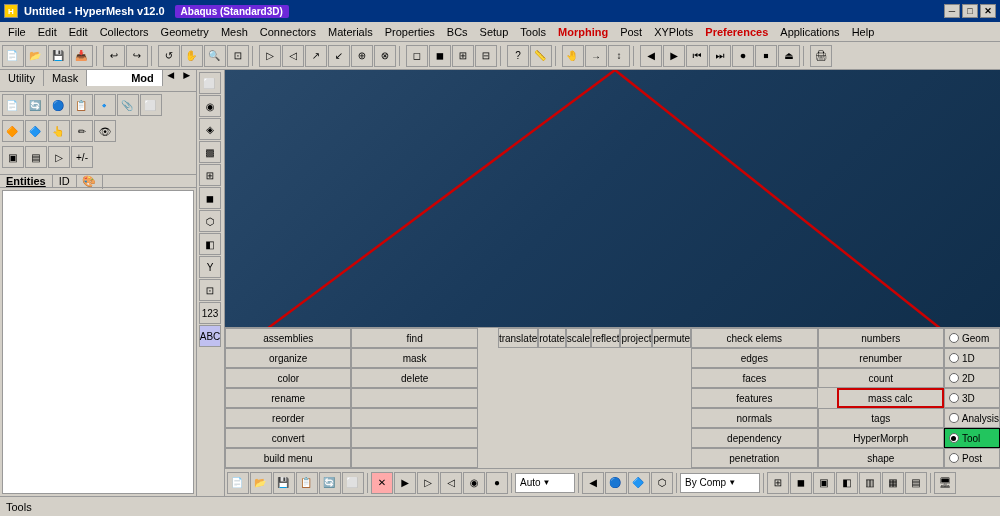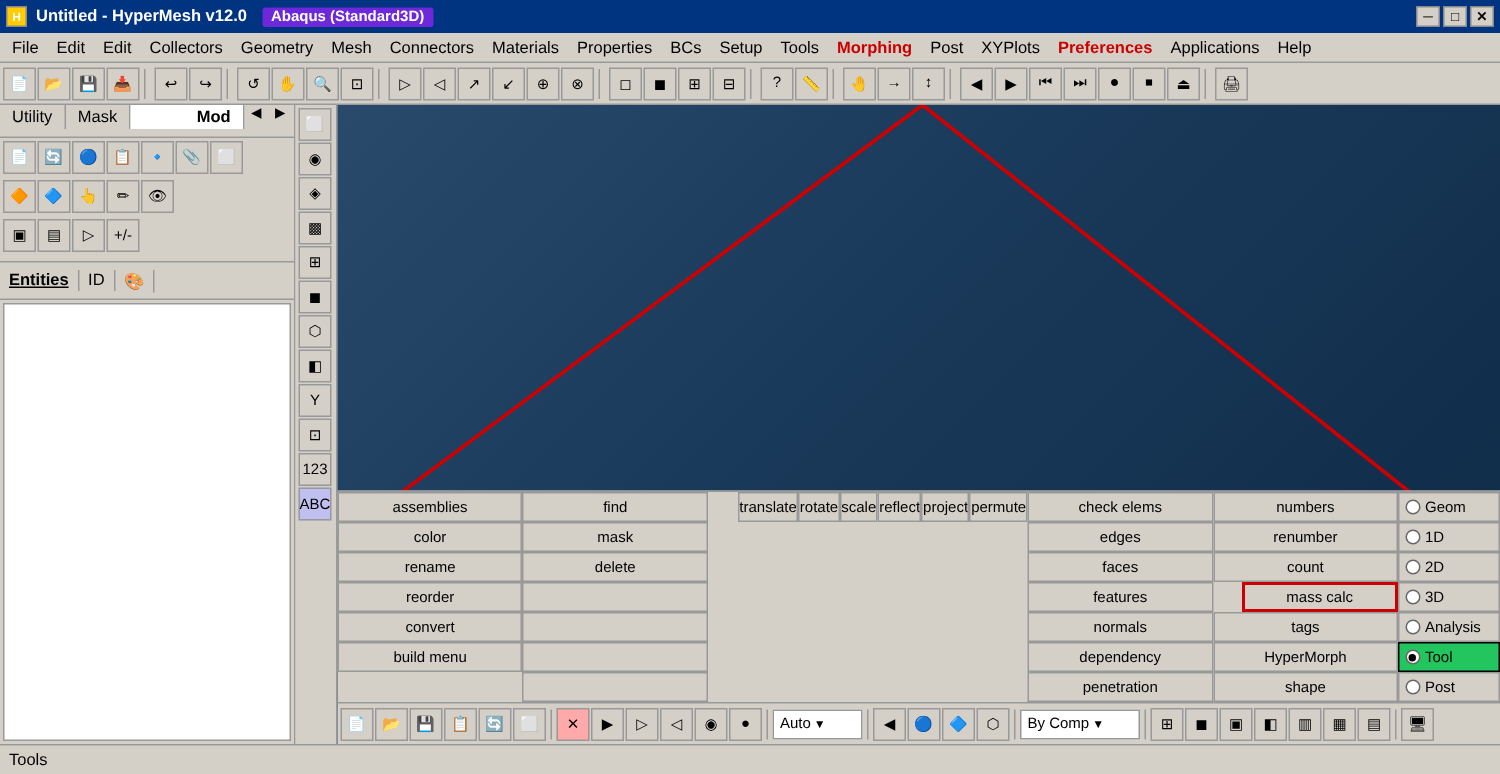--- a/index.html
+++ b/index.html
@@ -184,21 +184,21 @@
       <div class="panel-icon-btn">✏</div>
       <div class="panel-icon-btn">👁</div>
     </div>
     <div class="panel-icons-row">
       <div class="panel-icon-btn">▣</div>
       <div class="panel-icon-btn">▤</div>
       <div class="panel-icon-btn">▷</div>
       <div class="panel-icon-btn">+/-</div>
     </div>
 
-    <div style="display:flex; align-items:center; height:26px; border-top:1px solid #999; border-bottom:1px solid #999; margin-top:4px; background:#d4d0c8;">
+    <div style="display:flex; align-items:center; height:14px; border-top:1px solid #999; border-bottom:1px solid #999; margin-top:4px; background:#d4d0c8;">
       <div class="panel-tab2 active">Entities</div>
       <div class="panel-tab2">ID</div>
       <div class="panel-tab2">🎨</div>
     </div>
 
     <div style="flex:1; background:#fff; border:1px solid #999; margin:2px;"></div>
   </div>
 
   <div style="width:28px; background:#d4d0c8; border-right:1px solid #999; display:flex; flex-direction:column; gap:1px; padding:2px; flex-shrink:0;">
     <div class="panel-icon-btn" style="width:22px;">⬜</div>
@@ -268,20 +268,21 @@
       <div class="panel-icon-btn">▤</div>
       <div style="width:1px; height:20px; background:#999; margin:0 2px;"></div>
       <div class="panel-icon-btn">🖥</div>
     </div>
 
     <div style="position:absolute; bottom:28px; left:0; right:0; background:#d4d0c8; border-top:1px solid #999;">
       <div style="display:flex; width:100%;">
 
         <div style="display:flex; flex-direction:column; flex:1;">
           <div class="bottom-btn">assemblies</div>
+          <div class="bottom-btn">organize</div>
           <div class="bottom-btn">color</div>
           <div class="bottom-btn">rename</div>
           <div class="bottom-btn">reorder</div>
           <div class="bottom-btn">convert</div>
           <div class="bottom-btn">build menu</div>
         </div>
 
         <div style="display:flex; flex-direction:column; flex:1;">
           <div class="bottom-btn">find</div>
           <div class="bottom-btn">mask</div>
@@ -316,21 +317,21 @@
         <div style="display:flex; flex-direction:column; flex:1;">
           <div class="bottom-btn">numbers</div>
           <div class="bottom-btn">renumber</div>
           <div class="bottom-btn">count</div>
           <div class="bottom-btn highlighted">mass calc</div>
           <div class="bottom-btn">tags</div>
           <div class="bottom-btn">HyperMorph</div>
           <div class="bottom-btn">shape</div>
         </div>
 
-        <div style="display:flex; flex-direction:column; width:68px; flex-shrink:0;">
+        <div style="display:flex; flex-direction:column; width:56px; flex-shrink:0;">
           <div class="radio-item">
             <div class="radio-circle"></div>
             <span>Geom</span>
           </div>
           <div class="radio-item">
             <div class="radio-circle"></div>
             <span>1D</span>
           </div>
           <div class="radio-item">
             <div class="radio-circle"></div>

